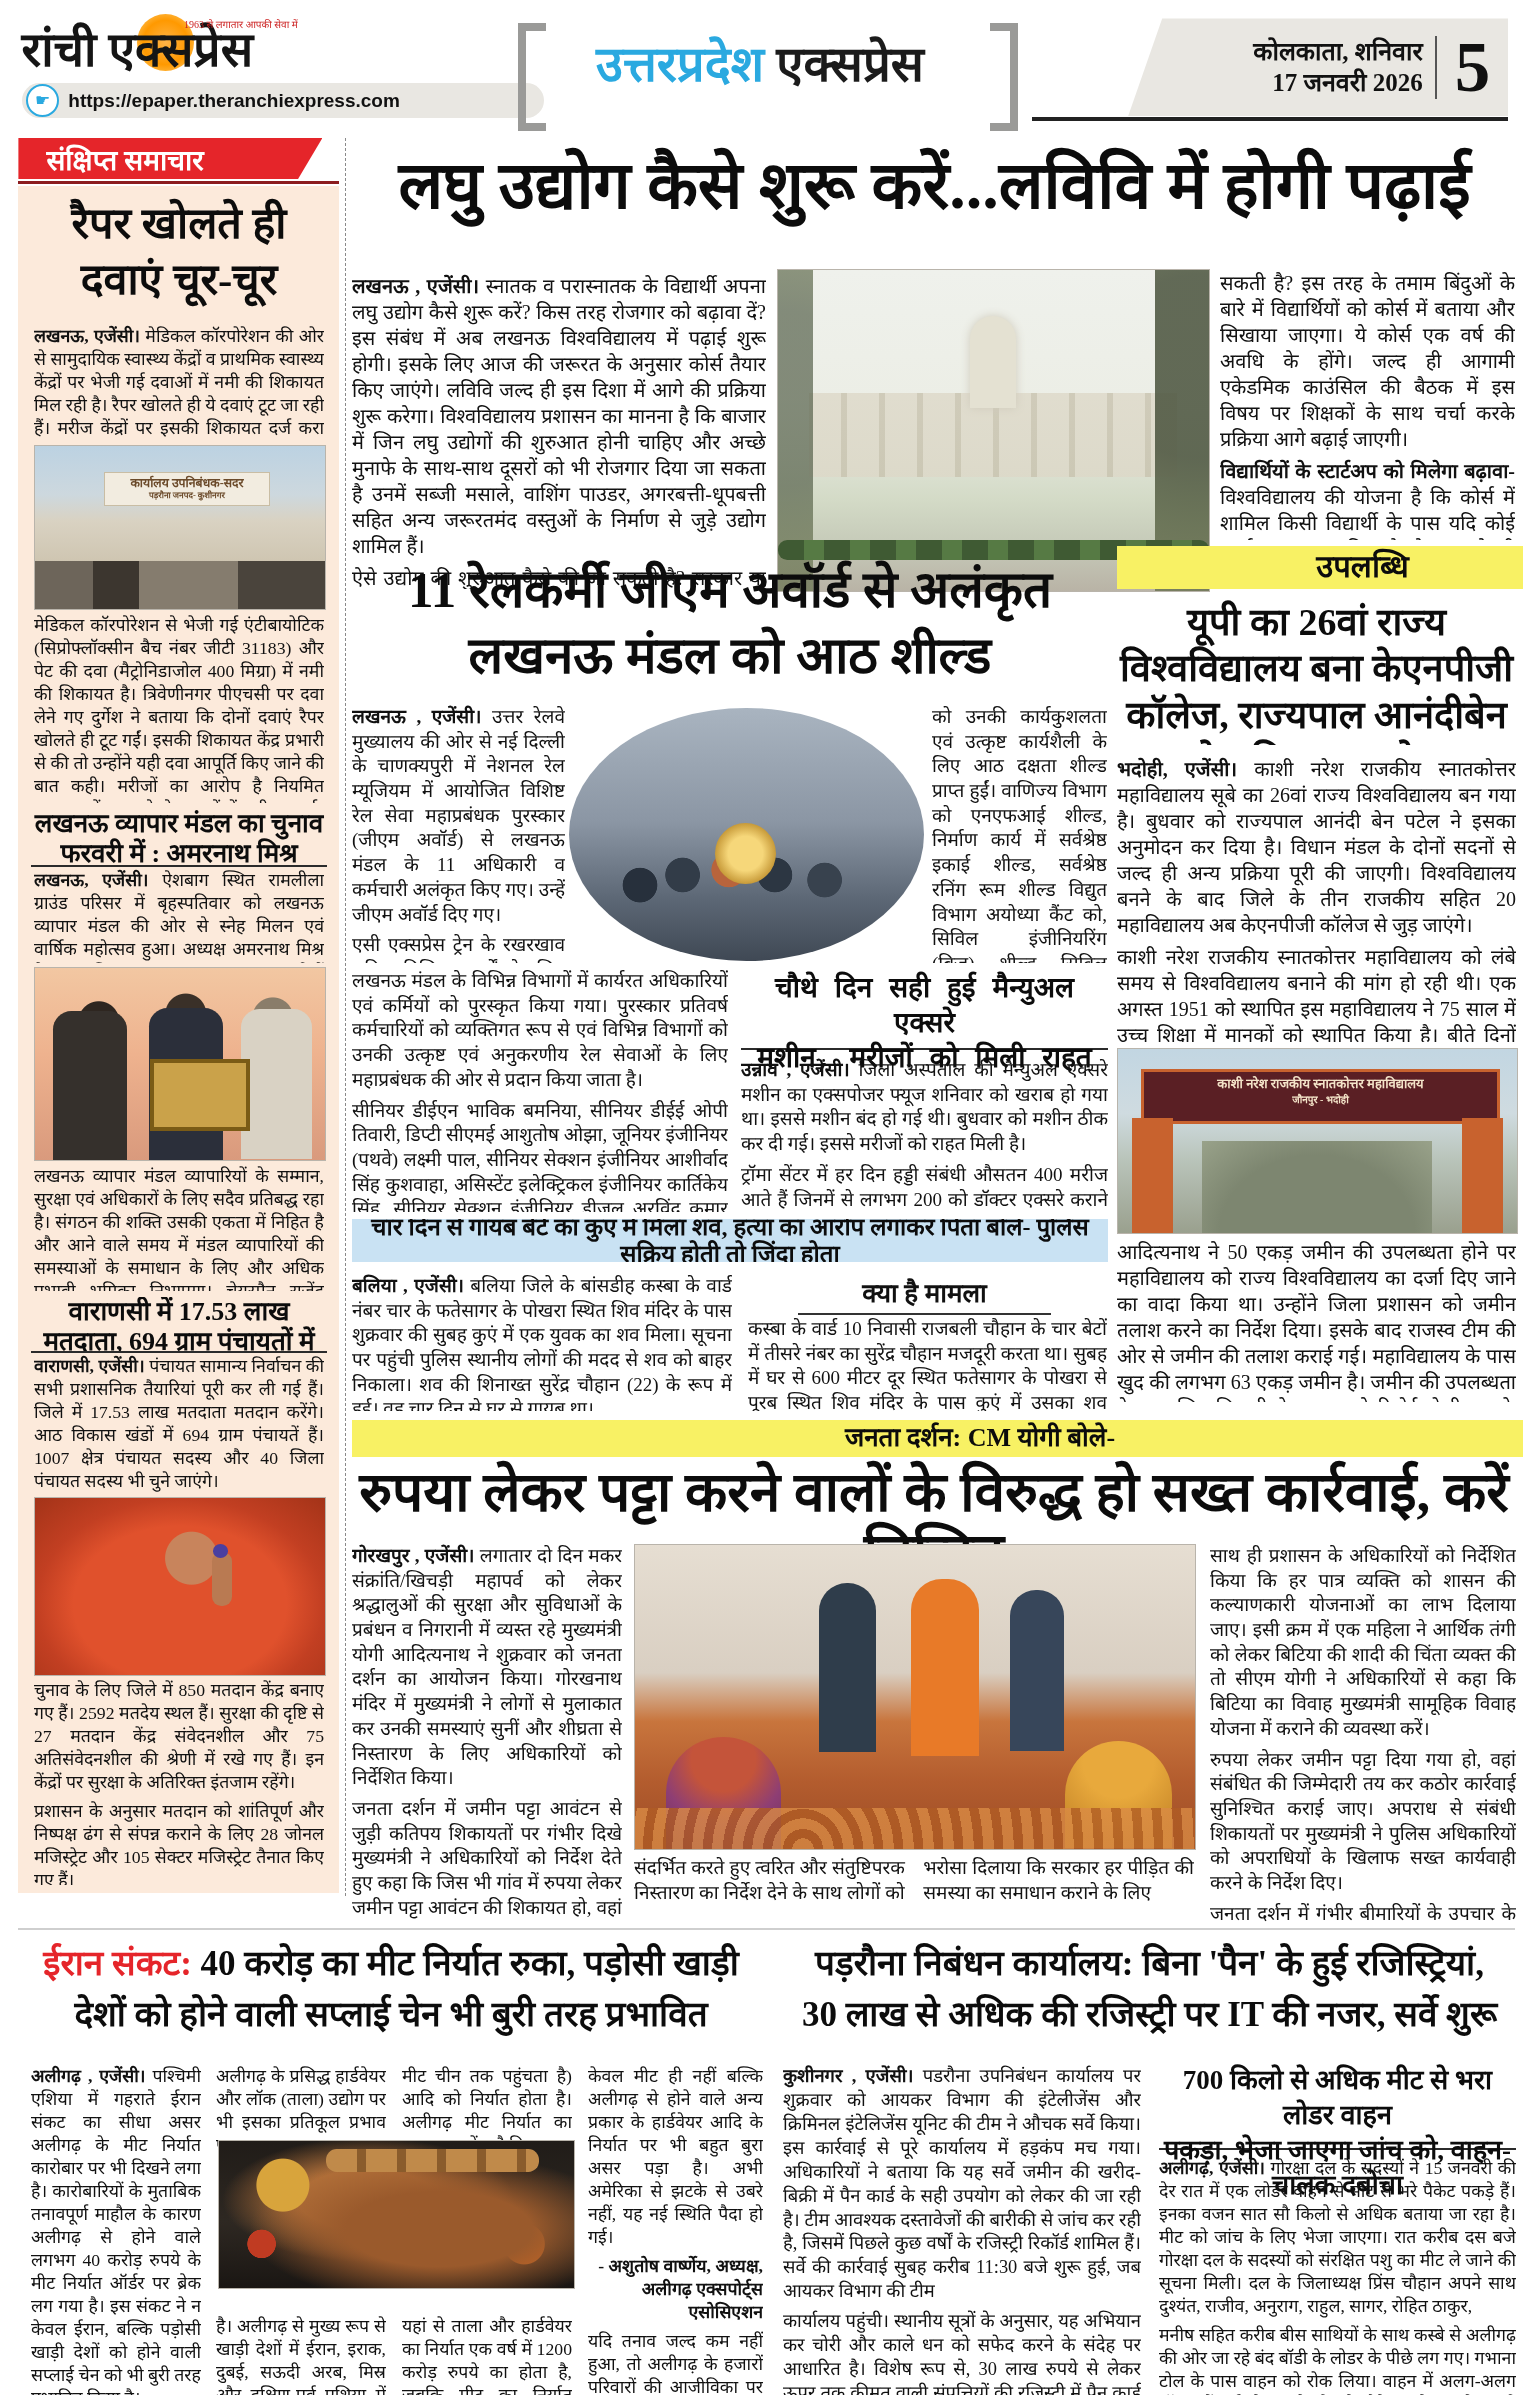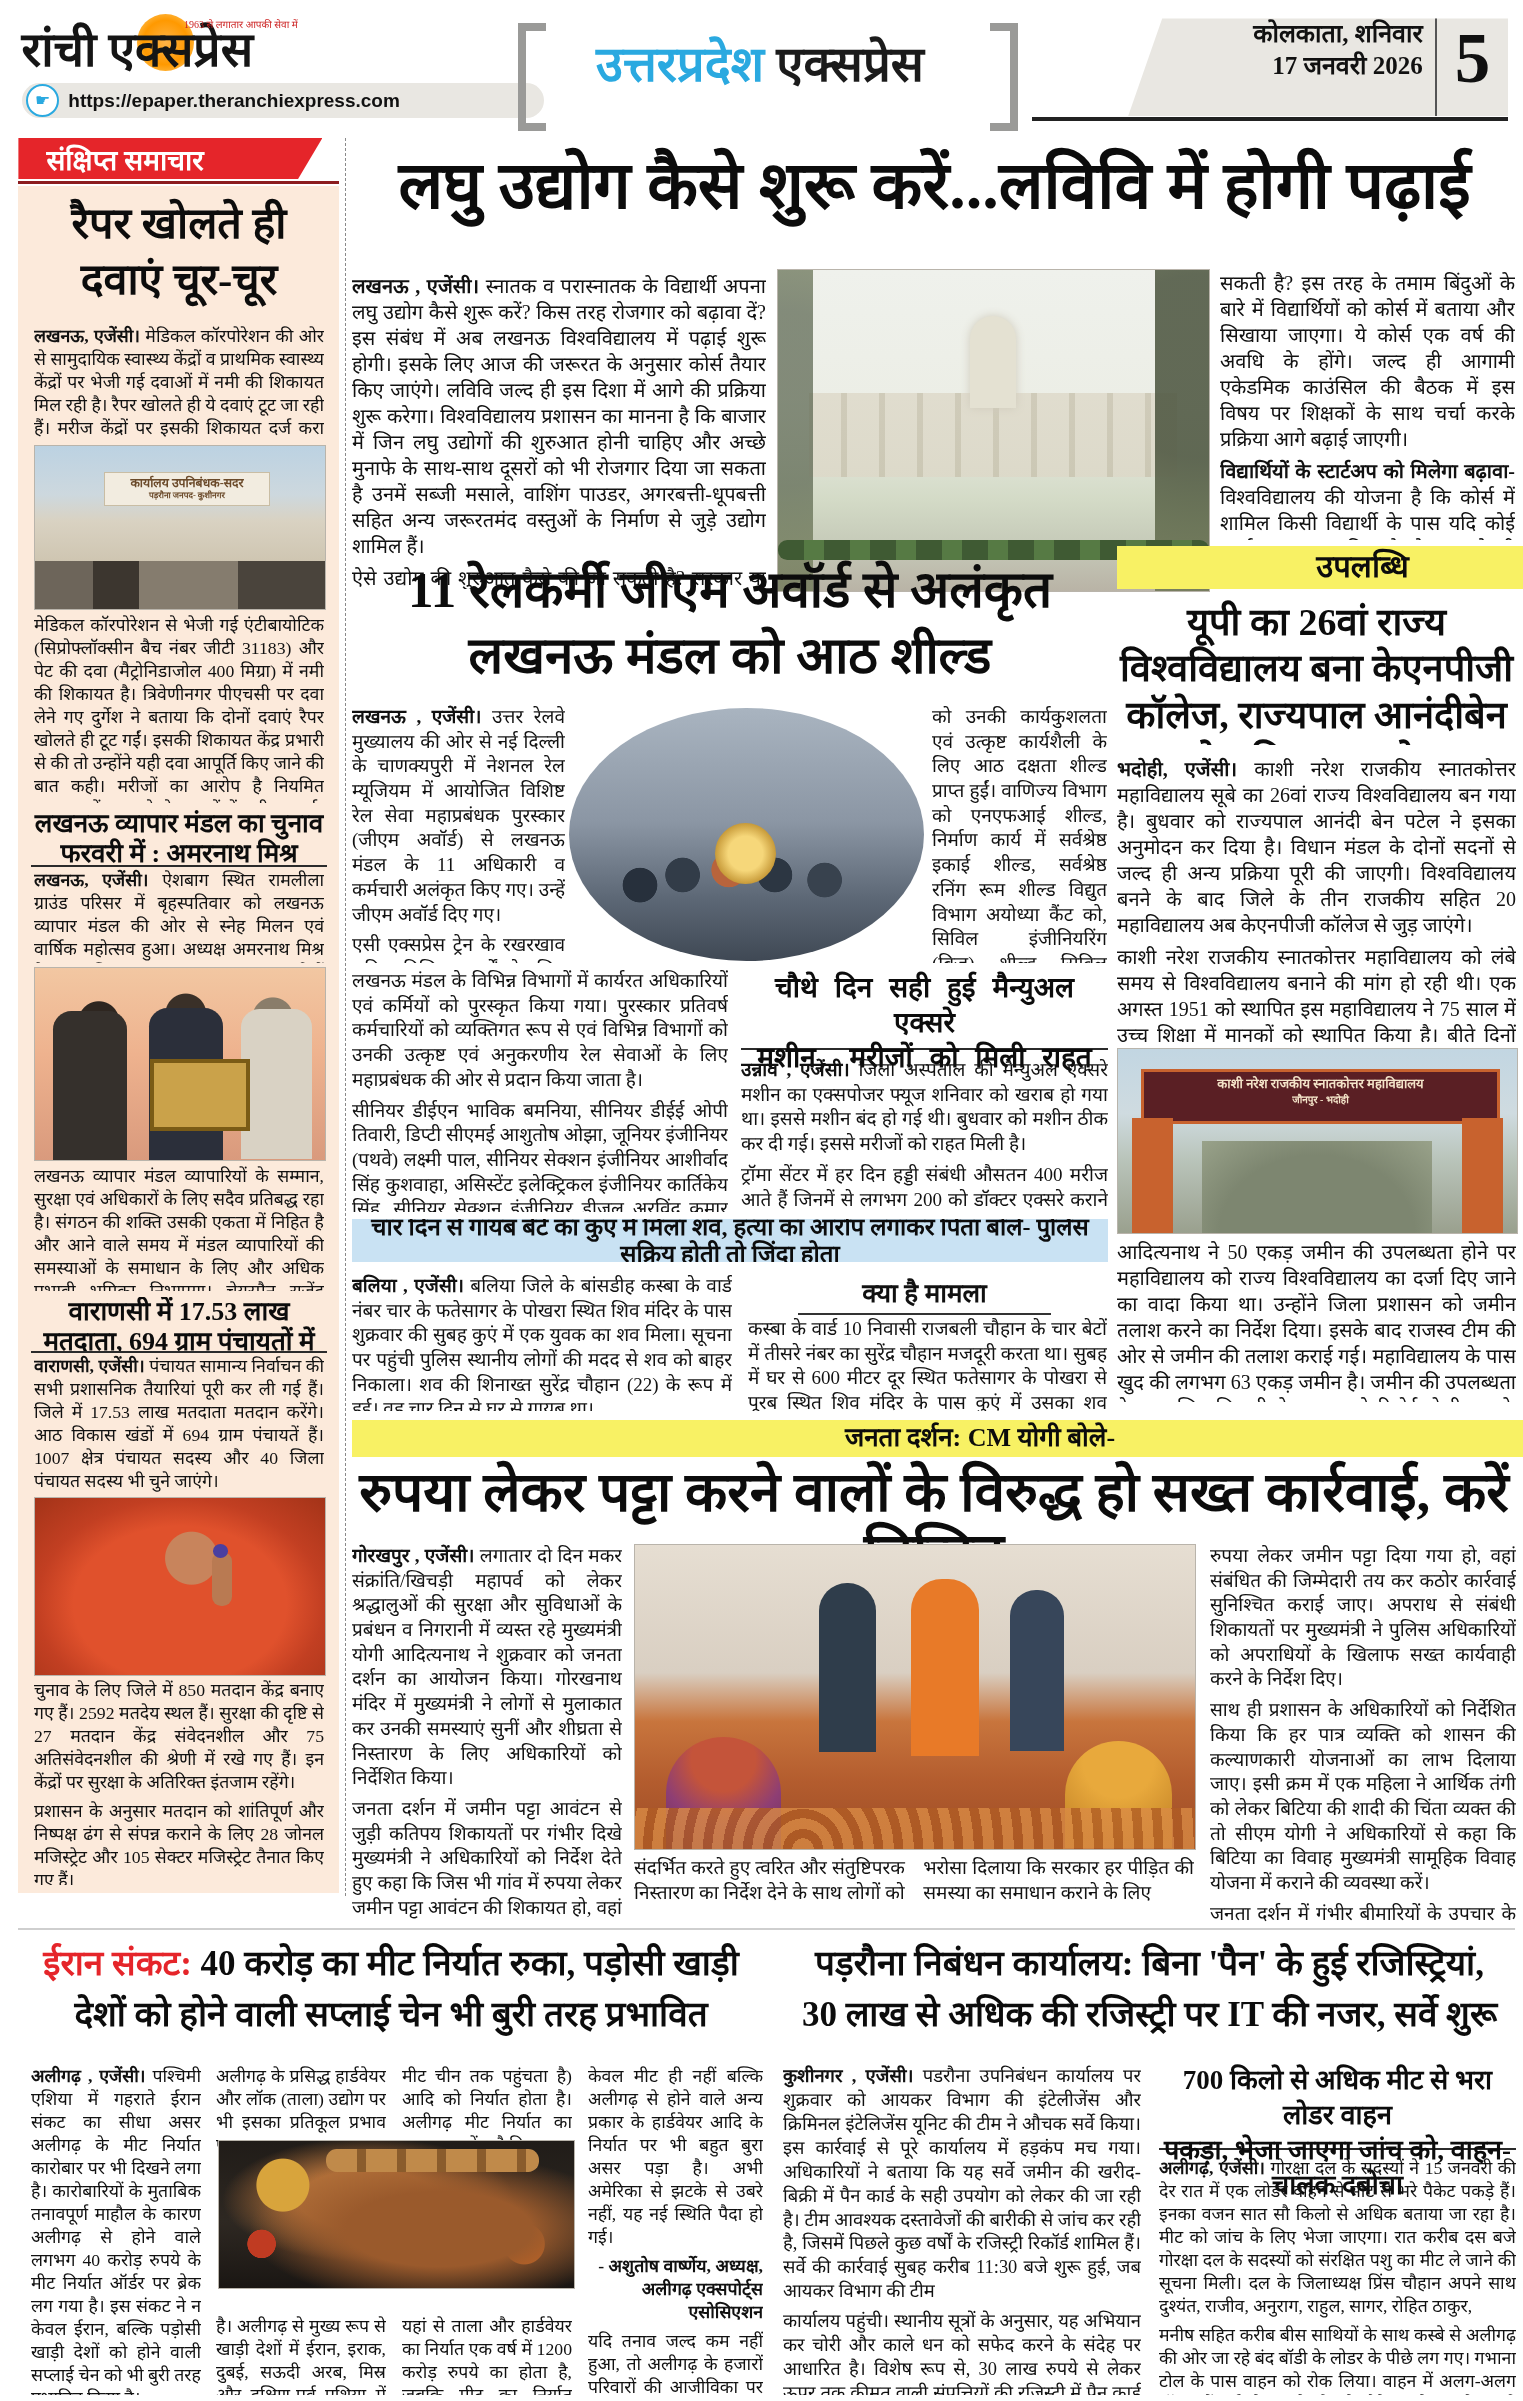--- a/index.html
+++ b/index.html
@@ -35,21 +35,21 @@
     <span style="font-family:'Liberation Sans',sans-serif;font-weight:bold;font-size:19px;color:#111;">https://epaper.theranchiexpress.com</span>
   </div>
 
   <div class="abs" style="left:518px;top:23px;width:20px;height:92px;border:8.4px solid #9a9a98;border-right:none;"></div>
   <div class="abs" style="left:545px;top:40px;width:430px;height:69px;text-align:center;font-weight:bold;font-size:49px;line-height:1.0;">
     <span style="color:#2aa9e0;">उत्तरप्रदेश</span>
     <span style="color:#1b1b1b;">एक्सप्रेस</span>
   </div>
   <div class="abs" style="left:990px;top:23px;width:20px;height:92px;border:8.4px solid #9a9a98;border-left:none;"></div>
 
-  <div class="abs" style="left:1128px;top:18.4px;width:380px;height:98px;background:#e9e7e2;clip-path:polygon(9% 0,100% 0,100% 100%,0 100%);display:flex;justify-content:flex-end;">
+  <div class="abs" style="left:1128px;top:18.4px;width:380px;height:98px;background:#e9e7e2;clip-path:polygon(9% 0,100% 0,100% 100%,0 100%);display:flex;align-items:center;justify-content:flex-end;">
     <div style="text-align:right;font-weight:bold;font-size:25px;line-height:1.25;padding-right:12.3px;border-right:2.3px solid #555;">
       <div>कोलकाता, शनिवार</div>
       <div>17 जनवरी 2026</div>
     </div>
     <div style="width:71px;text-align:center;font-weight:bold;font-size:71px;">5</div>
   </div>
   <div class="abs" style="left:1032px;top:117px;width:476px;height:3.8px;background:#222;"></div>
 
   <div class="abs banner-red" style="left:18.4px;top:138px;width:276px;height:41px;font-size:28px;display:flex;align-items:center;padding-left:28px;">
       <span>संक्षिप्त समाचार</span>
@@ -237,22 +237,22 @@
     <div style="position:absolute;left:430px;top:196px;width:107px;height:107px;background:radial-gradient(circle at 50% 20%,#e8a93c 0 35%,#c8882a 80%);border-radius:50% 50% 0 0;"></div>
     <div style="position:absolute;left:0;bottom:0;width:100%;height:41px;background:repeating-radial-gradient(circle at 30% 100%,#d98a44 0 10.7px,#b05c24 10.7px 20px);opacity:.8;"></div>
   </div>
 
   <div class="abs bt" style="left:634px;top:1856px;width:560px;height:68px;font-size:19px;column-count:2;column-gap:18.4px;">
     <p>संदर्भित करते हुए त्वरित और संतुष्टिपरक निस्तारण का निर्देश देने के साथ लोगों को भरोसा दिलाया कि सरकार हर पीड़ित की समस्या का समाधान कराने के लिए</p>
 
   </div>
 
   <div class="abs bt" style="left:1210px;top:1544px;width:306px;height:379px;font-size:19px;">
+    <p>साथ ही प्रशासन के अधिकारियों को निर्देशित किया कि हर पात्र व्यक्ति को शासन की कल्याणकारी योजनाओं का लाभ दिलाया जाए। इसी क्रम में एक महिला ने आर्थिक तंगी को लेकर बिटिया की शादी की चिंता व्यक्त की तो सीएम योगी ने अधिकारियों से कहा कि बिटिया का विवाह मुख्यमंत्री सामूहिक विवाह योजना में कराने की व्यवस्था करें।</p>
     <p>रुपया लेकर जमीन पट्टा दिया गया हो, वहां संबंधित की जिम्मेदारी तय कर कठोर कार्रवाई सुनिश्चित कराई जाए। अपराध से संबंधी शिकायतों पर मुख्यमंत्री ने पुलिस अधिकारियों को अपराधियों के खिलाफ सख्त कार्यवाही करने के निर्देश दिए।</p>
-    <p>साथ ही प्रशासन के अधिकारियों को निर्देशित किया कि हर पात्र व्यक्ति को शासन की कल्याणकारी योजनाओं का लाभ दिलाया जाए। इसी क्रम में एक महिला ने आर्थिक तंगी को लेकर बिटिया की शादी की चिंता व्यक्त की तो सीएम योगी ने अधिकारियों से कहा कि बिटिया का विवाह मुख्यमंत्री सामूहिक विवाह योजना में कराने की व्यवस्था करें।</p>
     <p>जनता दर्शन में गंभीर बीमारियों के उपचार के लिए आर्थिक मदद की गुहार लेकर आए कई लोगों से मुख्यमंत्री योगी आदित्यनाथ ने कहा कि धन के अभाव में किसी का इलाज नहीं रुकेगा। उन्होंने अधिकारियों को निर्देश दिए कि जो भी जरूरतमंद हैं, प्रशासन उनके उच्च स्तरीय इलाज का इस्टीमेट शीघ्रता से बनवाकर उपलब्ध कराए। इस्टीमेट मिलते ही सरकार तुरंत धन उपलब्ध कराएगी।</p>
   </div>
 
   <div class="abs" style="left:18.4px;top:1928px;width:1497px;height:1.5px;background:#cfcfcf;"></div>
 
   <div class="abs hl" style="left:17px;top:1939px;width:748px;height:107px;font-size:35px;line-height:1.45;">
     <div><span style="color:#e5252a;">ईरान संकट:</span><span> 40 करोड़ का मीट निर्यात रुका, पड़ोसी खाड़ी</span></div>
     <div>देशों को होने वाली सप्लाई चेन भी बुरी तरह प्रभावित</div>
   </div>
 

